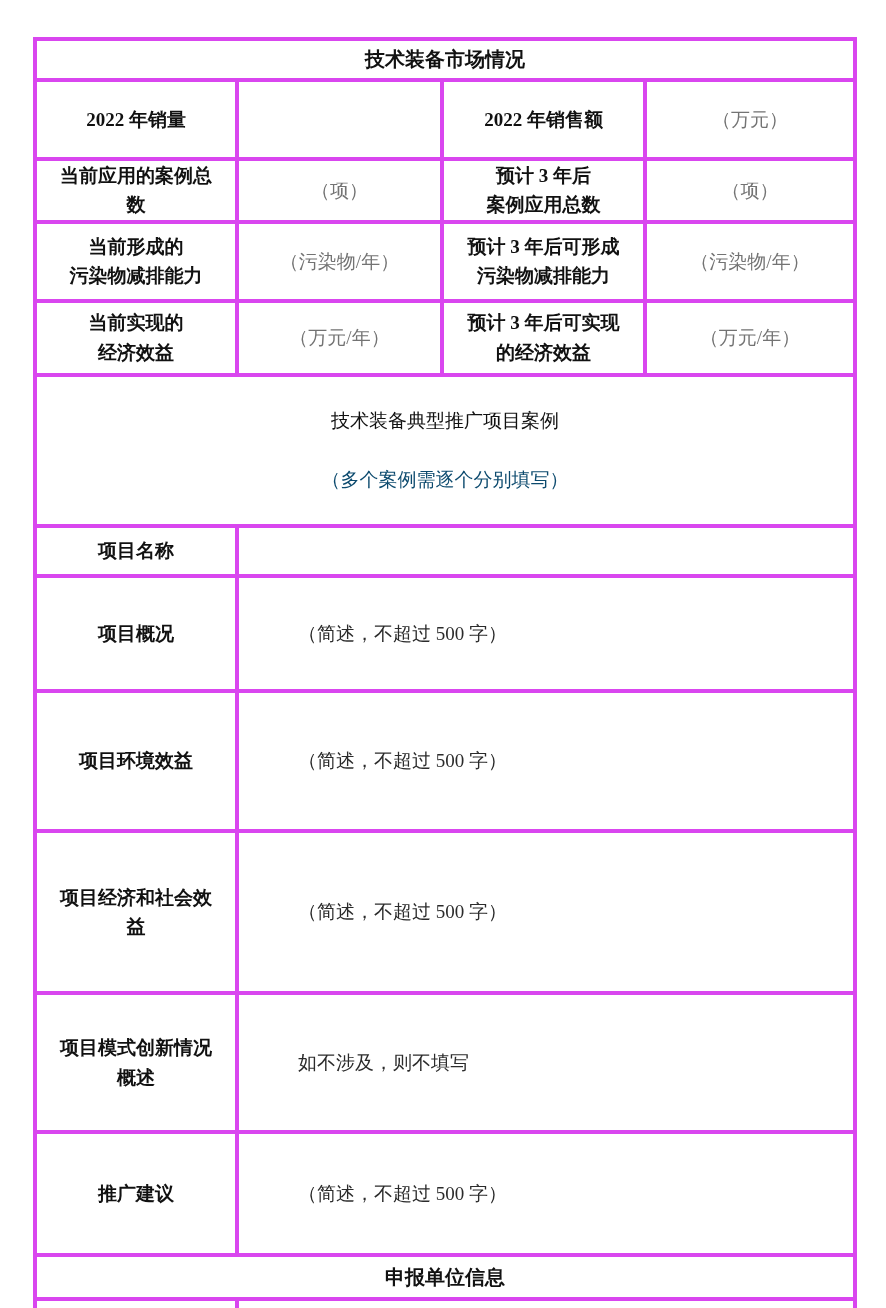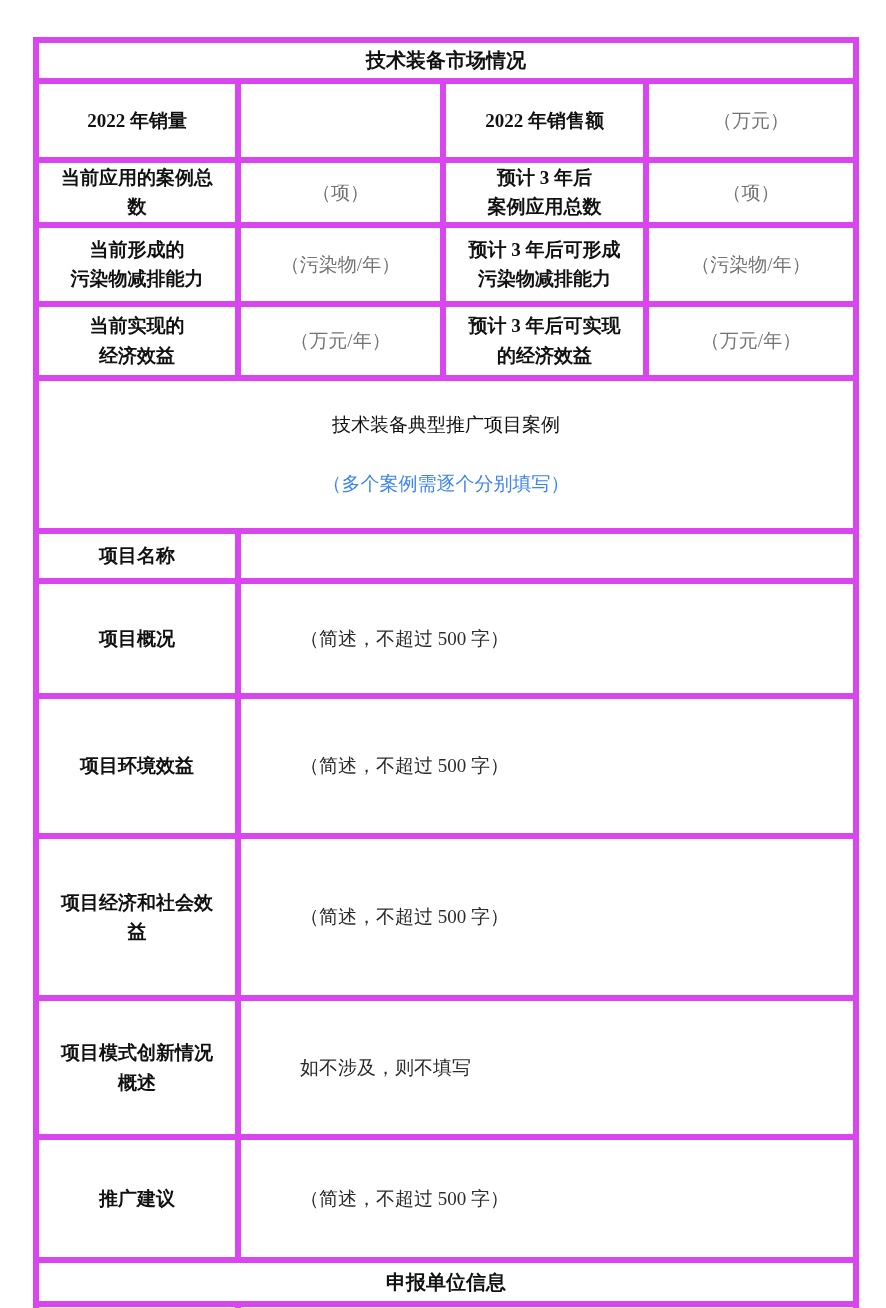--- a/index.html
+++ b/index.html
@@ -11,21 +11,21 @@
     color: #111111;
   }
   .form-table {
     position: absolute;
     left: 33px; top: 37px;
     width: 820px;
     border-collapse: collapse;
     table-layout: fixed;
   }
   .form-table td {
-    border: 6px solid #d946ef;
+    border: 4px solid #d946ef;
     vertical-align: middle;
     text-align: center;
     font-size: 19px;
     line-height: 1.55;
     white-space: pre-line;
     overflow: hidden;
   }
   td.section-hdr {
     font-weight: 700;
     font-size: 20px;
@@ -39,21 +39,21 @@
   td.fill.pad {
     padding-left: 59px;
   }
   td.unit {
     font-weight: 400;
     color: #737373;
   }
   .hdr-sub {
     font-weight: 400;
     font-size: 19px;
-    color: #3b82f6;
+    color: #0c4a6e;
   }
   .ph {
     color: #2b2b2b;
   }
 </style>
 </head>
 <body>
 
 <table class="form-table">
   <colgroup>

